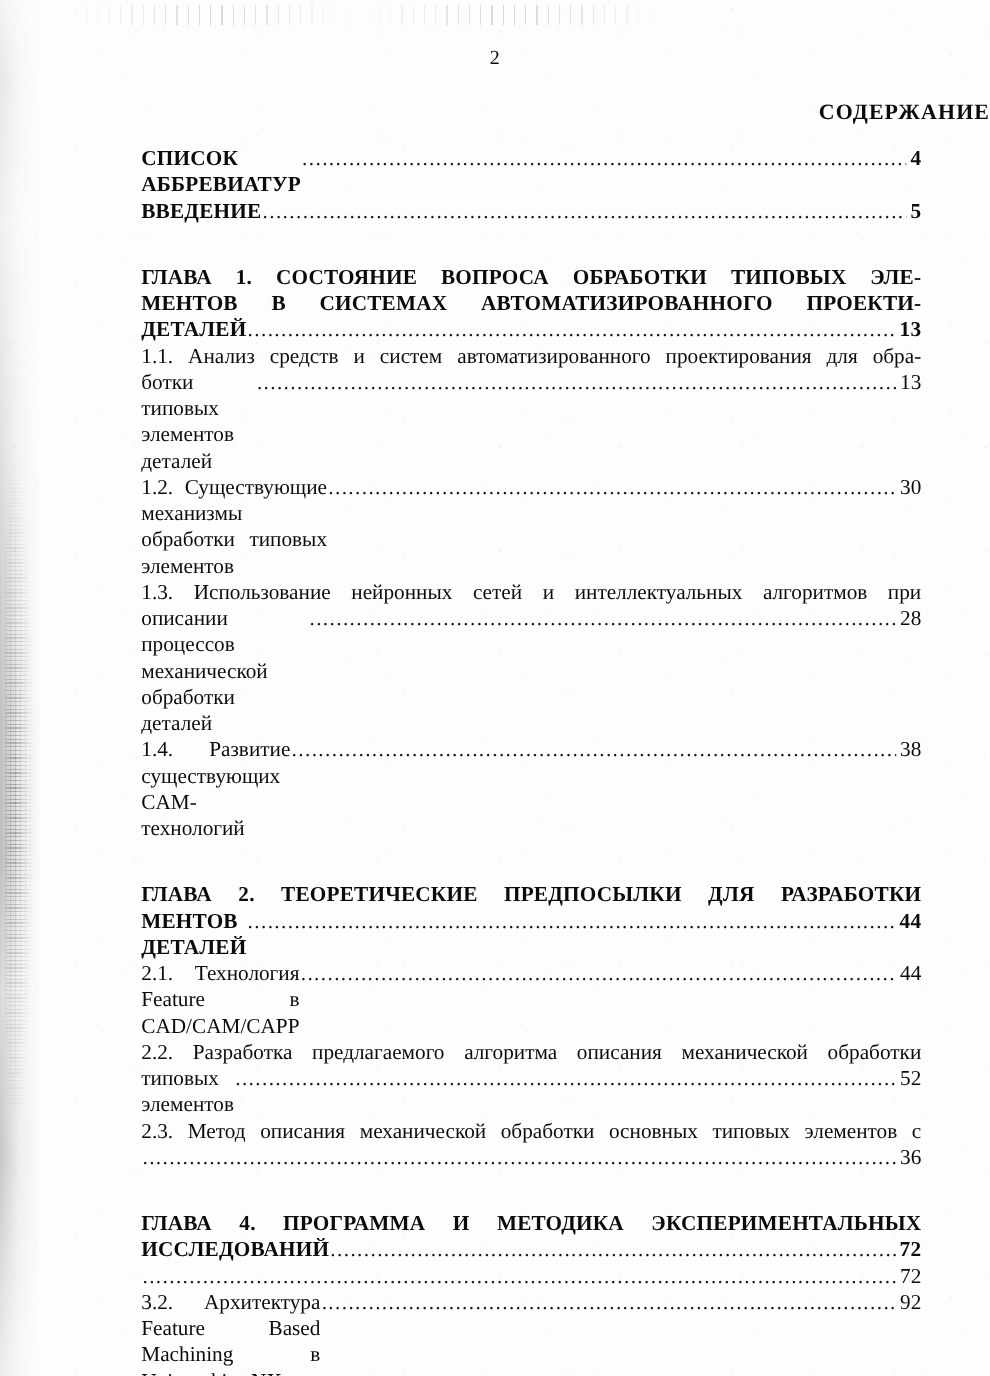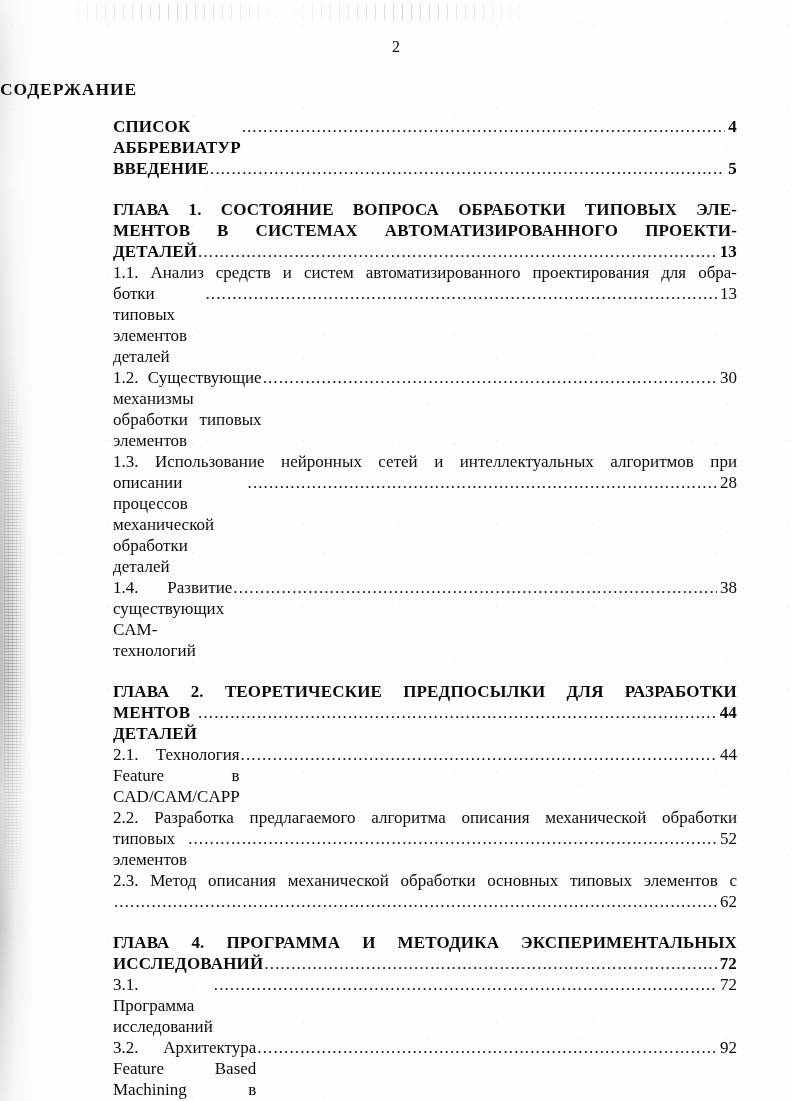--- a/index.html
+++ b/index.html
@@ -86,35 +86,35 @@
     top: 38px;
     left: 0; right: 0;
     text-align: center;
     font-size: 16px;
     letter-spacing: .2px;
   }
   #doc-title {
     position: absolute;
     top: 79px;
     left: 0; right: 0;
-    text-align: left;
+    text-align: right;
     font-size: 17.5px;
     font-weight: bold;
     letter-spacing: .9px;
   }
 
   #toc {
     position: absolute;
     left: 113px;
     top: 116px;
     width: 624px;
   }
 
   .entry { margin: 0; }
-  .entry.gap-before { margin-top: 20px; font-family: Liberation Serif, serif; }
+  .entry.gap-before { margin-top: 32px; font-family: Liberation Serif, serif; }
 
   
   .entry-body {
     position: relative;
     font-size: 17px;
     line-height: 21px;
     text-align: justify;
     text-justify: inter-word;
     text-align-last: left;
     word-spacing: .5px;
@@ -272,38 +272,37 @@
             <span class="dots">....................................................................................................................................................................................................................................................................</span>
             <span class="pg">52</span>
           </span>
         </div>
       </div>
       <div class="entry level-1">
         <div class="entry-body">
           <span class="head">2.3. Метод описания механической обработки основных типовых элементов с</span>
           <span class="lastline">
             <span class="dots">....................................................................................................................................................................................................................................................................</span>
-            <span class="pg">62</span>
+            <span class="pg">36</span>
           </span>
         </div>
       </div>
       <div class="entry level-0 gap-before">
         <div class="entry-body">
           <span class="head">ГЛАВА 4. ПРОГРАММА И МЕТОДИКА ЭКСПЕРИМЕНТАЛЬНЫХ</span>
           <span class="lastline">
             <span class="txt">ИССЛЕДОВАНИЙ</span>
             <span class="dots">....................................................................................................................................................................................................................................................................</span>
             <span class="pg">72</span>
           </span>
         </div>
       </div>
       <div class="entry level-1">
         <div class="entry-body">
           <span class="lastline">
-            <span class="txt">3.1. Программа исследований</span>
             <span class="dots">....................................................................................................................................................................................................................................................................</span>
             <span class="pg">72</span>
           </span>
         </div>
       </div>
       <div class="entry level-1">
         <div class="entry-body">
           <span class="lastline">
             <span class="txt">3.2. Архитектура Feature Based Machining в Unigraphics NX</span>
             <span class="dots">....................................................................................................................................................................................................................................................................</span>

